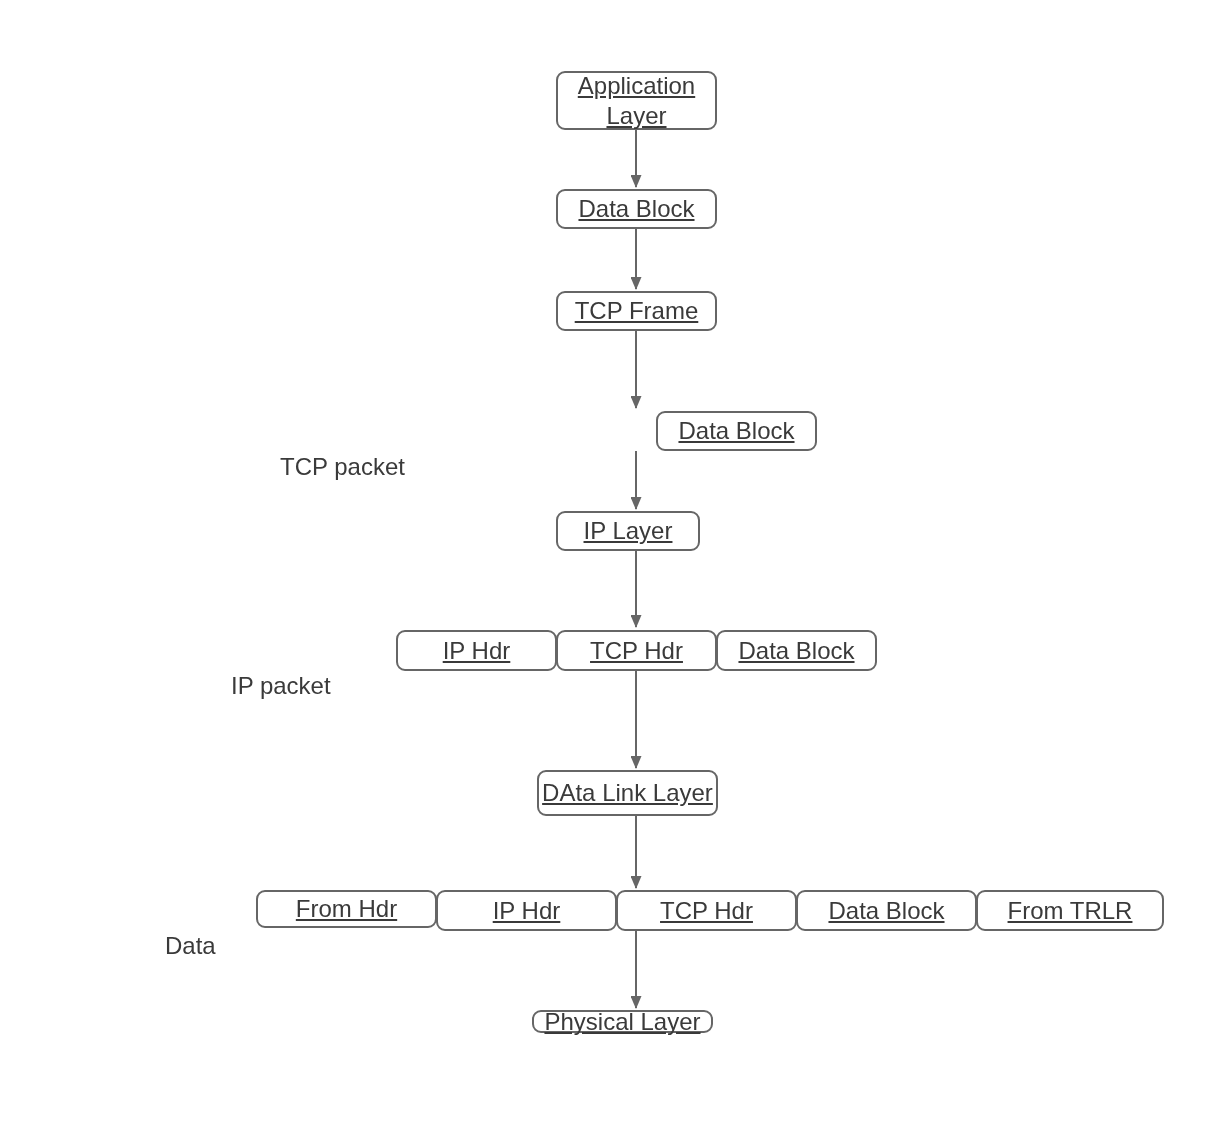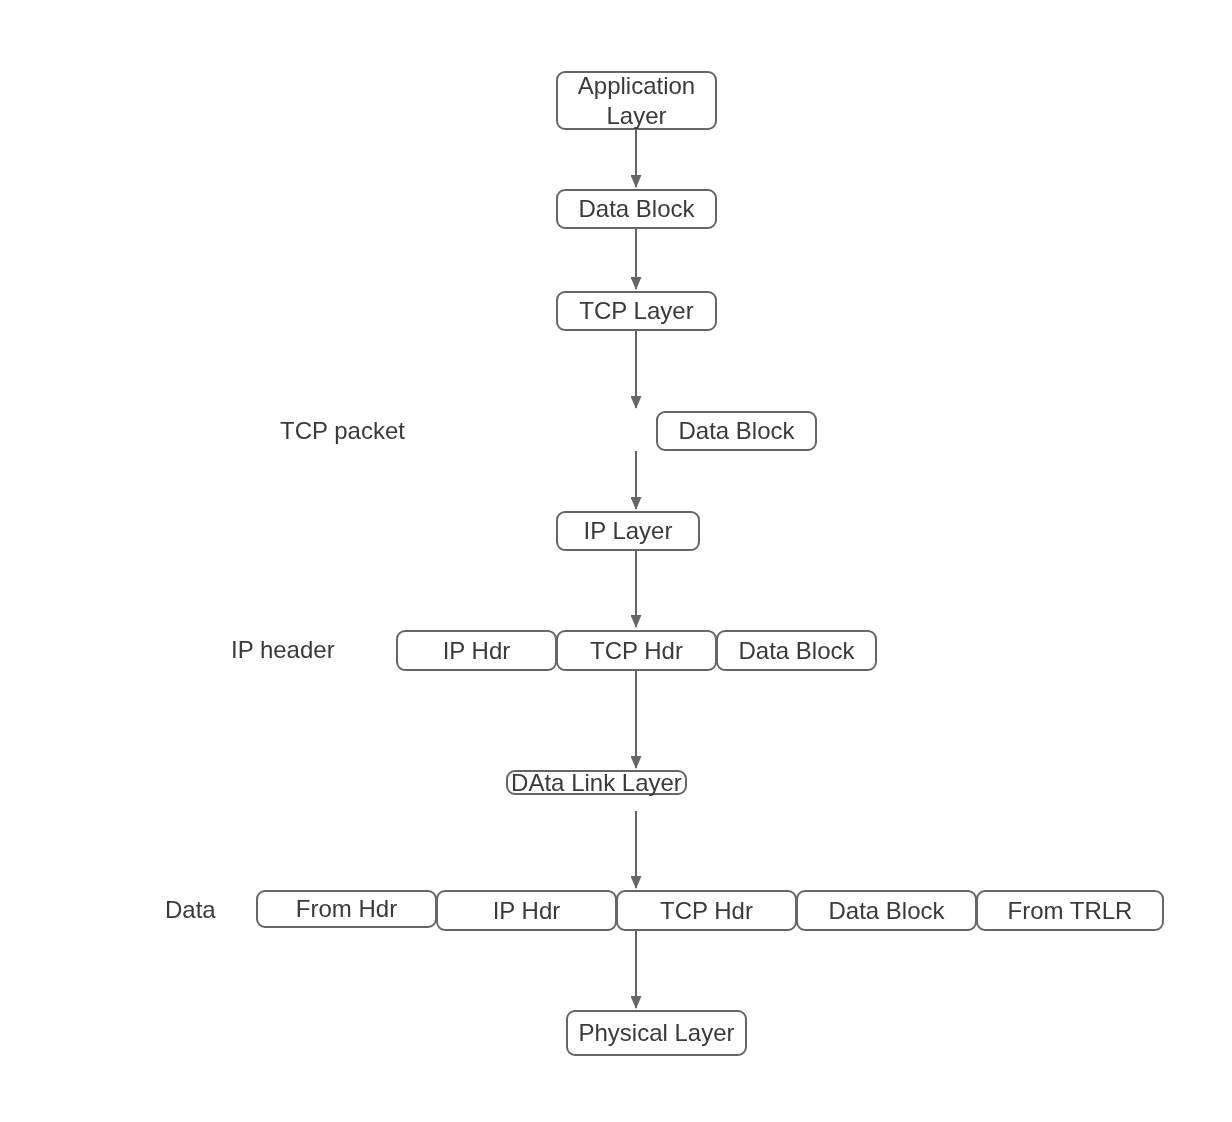--- a/index.html
+++ b/index.html
@@ -28,27 +28,29 @@
     border-radius: 9px;
     background: #ffffff;
     display: flex;
     align-items: center;
     justify-content: center;
     text-align: center;
     font-size: 24px;
     line-height: 1.22;
     color: #3a3a3a;
     padding: 0 3px;
+    text-decoration: underline;
   }
   .caption {
     position: absolute;
     transform: translateY(-50%);
     font-size: 24px;
     color: #3a3a3a;
     white-space: nowrap;
+    margin-top: 36px;
   }
 </style>
 </head>
 <body>
 
 <div class="canvas">
 
   <svg class="arrows" width="1232" height="1122" viewBox="0 0 1232 1122">
     <defs>
       <marker id="ah" markerWidth="13" markerHeight="11" refX="12" refY="5.5" orient="auto" markerUnits="userSpaceOnUse">
@@ -67,41 +69,41 @@
 
   <div class="node" style="left:556px; top:71px; width:161px; height:59px">
     <span>Application Layer</span>
   </div>
 
   <div class="node" style="left:556px; top:189px; width:161px; height:40px">
     <span>Data Block</span>
   </div>
 
   <div class="node" style="left:556px; top:291px; width:161px; height:40px">
-    <span>TCP Layer</span>
+    <span>TCP Frame</span>
   </div>
 
   <div class="node" style="left:556px; top:511px; width:144px; height:40px">
     <span>IP Layer</span>
   </div>
 
-  <div class="node" style="left:506px; top:770px; width:181px; height:25px">
+  <div class="node" style="left:537px; top:770px; width:181px; height:46px">
     <span>DAta Link Layer</span>
   </div>
 
-  <div class="node" style="left:566px; top:1010px; width:181px; height:46px">
+  <div class="node" style="left:532px; top:1010px; width:181px; height:23px">
     <span>Physical Layer</span>
   </div>
 
   <div class="caption" style="left:280px; top:431px">TCP packet</div>
   <div class="node" style="left:656px; top:411px; width:161px; height:40px">
     <span>Data Block</span>
   </div>
 
-  <div class="caption" style="left:231px; top:650px">IP header</div>
+  <div class="caption" style="left:231px; top:650px">IP packet</div>
   <div class="node" style="left:396px; top:630px; width:161px; height:41px">
     <span>IP Hdr</span>
   </div>
   <div class="node" style="left:556px; top:630px; width:161px; height:41px">
     <span>TCP Hdr</span>
   </div>
   <div class="node" style="left:716px; top:630px; width:161px; height:41px">
     <span>Data Block</span>
   </div>
 

